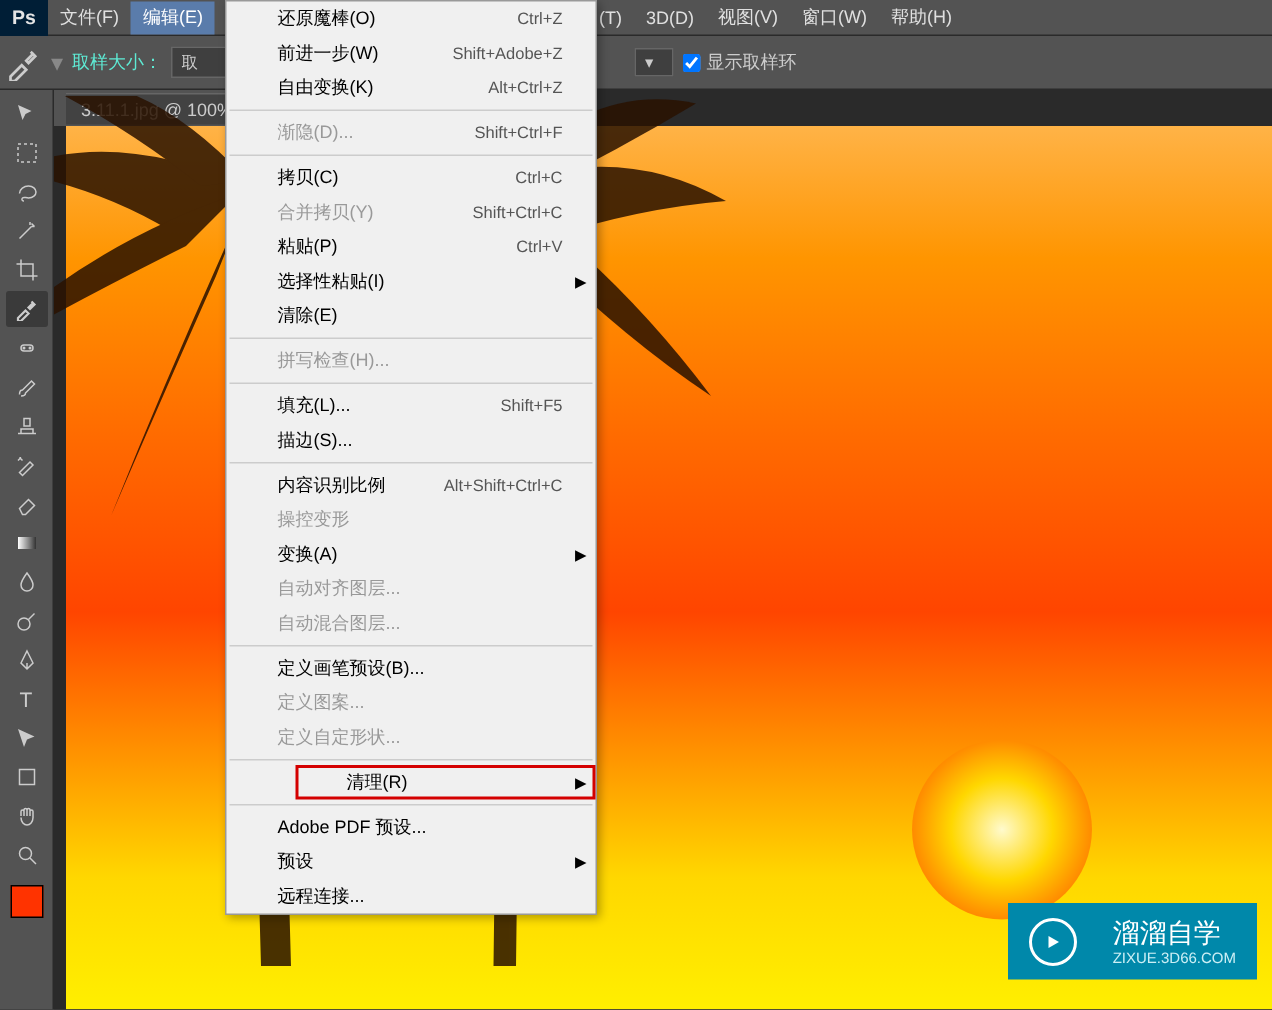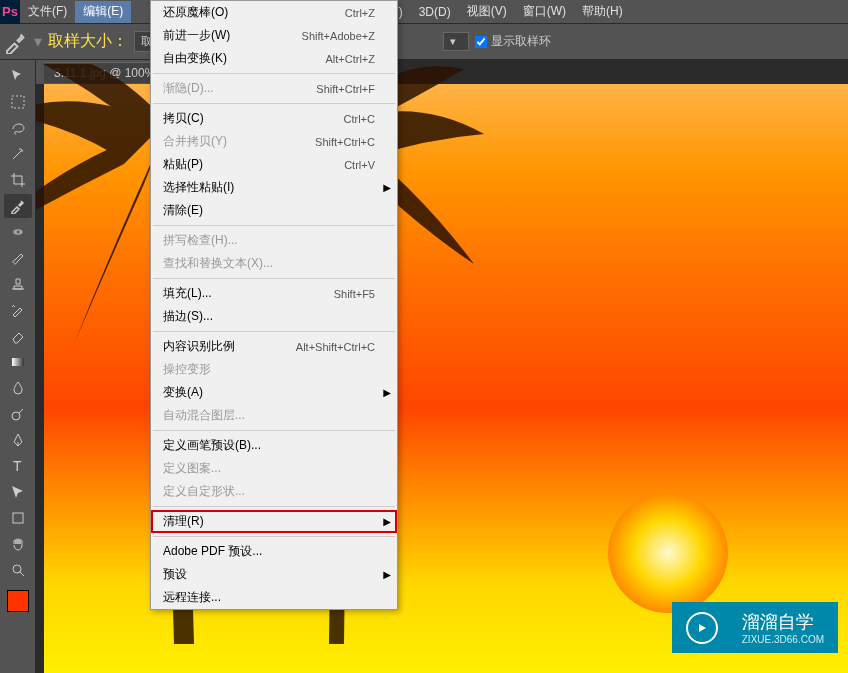--- a/index.html
+++ b/index.html
@@ -1,25 +1,25 @@
 <!DOCTYPE html>
 <html><head>
 <meta charset="utf-8">
 <style>
 * { margin: 0; padding: 0; box-sizing: border-box; font-family: "Microsoft YaHei", sans-serif; }
 body { background: #535353; width: 848px; height: 673px; overflow: hidden; position: relative; }
 
 .menubar { background: #535353; height: 24px; display: flex; align-items: center; border-bottom: 1px solid #2a2a2a; }
-.ps-logo { width: 20px; height: 24px; background: #001e36; color: #ec4899; font-weight: bold; font-size: 13px; display: flex; align-items: center; justify-content: center; }
+.ps-logo { width: 32px; height: 24px; background: #001e36; color: #e5e5e5; font-weight: bold; font-size: 13px; display: flex; align-items: center; justify-content: center; }
 .menu-item { color: #e0e0e0; font-size: 12px; padding: 0 8px; height: 22px; display: flex; align-items: center; cursor: pointer; }
 .menu-item.active { background: #5a7cab; color: #fff; }
 
 .optionsbar { background: #535353; height: 36px; border-bottom: 1px solid #2a2a2a; display: flex; align-items: center; padding: 0 4px; gap: 6px; }
 .opt-icon { width: 24px; height: 24px; display: flex; align-items: center; justify-content: center; color: #ccc; }
-.opt-label { color: #fde047; font-size: 16px; }
+.opt-label { color: #5eead4; font-size: 12px; }
 .opt-dropdown { background: #3f3f3f; border: 1px solid #666; color: #ccc; font-size: 11px; padding: 2px 18px 2px 6px; position: relative; }
 .opt-checkbox { display: flex; align-items: center; gap: 4px; color: #ccc; font-size: 12px; }
 .opt-checkbox input { width: 12px; height: 12px; }
 
 .tab-bar { background: #535353; height: 24px; display: flex; align-items: center; padding-left: 44px; }
 .tab { background: #424242; color: #ccc; font-size: 12px; padding: 3px 10px; border-top: 1px solid #666; }
 
 .main { position: absolute; top: 60px; left: 0; right: 0; bottom: 0; display: flex; }
 .toolbox { width: 36px; background: #535353; border-right: 1px solid #2a2a2a; display: flex; flex-direction: column; align-items: center; padding-top: 4px; gap: 2px; }
 .tool { width: 28px; height: 24px; display: flex; align-items: center; justify-content: center; color: #ccc; cursor: pointer; border-radius: 2px; }
@@ -29,23 +29,23 @@
 
 .canvas-area { flex: 1; background: #2a2a2a; position: relative; overflow: hidden; }
 .canvas-image { position: absolute; top: 24px; left: 8px; right: 0; bottom: 0; background: linear-gradient(to bottom, #ffb347 0%, #ff9500 15%, #ff6b00 35%, #ff4500 55%, #ffd700 85%, #ffef00 100%); }
 .sun { position: absolute; bottom: 60px; right: 120px; width: 120px; height: 120px; background: radial-gradient(circle, #fffacd 0%, #ffd700 40%, #ff8c00 70%, transparent 85%); border-radius: 50%; }
 .palm { position: absolute; top: -20px; left: -50px; width: 500px; height: 580px; }
 .watermark { position: absolute; bottom: 20px; right: 10px; background: #0088aa; color: #fff; padding: 8px 14px; display: flex; align-items: center; gap: 24px; font-size: 18px; }
 .watermark-sub { font-size: 10px; color: #cceff5; }
 .play-circle { width: 32px; height: 32px; border: 2px solid #fff; border-radius: 50%; display: flex; align-items: center; justify-content: center; }
 
 .dropdown-menu { position: absolute; top: 0; left: 150px; width: 248px; background: #f0f0f0; border: 1px solid #999; box-shadow: 2px 2px 6px rgba(0,0,0,0.3); z-index: 100; font-size: 12px; }
-.menu-row { display: flex; justify-content: space-between; align-items: center; padding: 3px 22px 3px 12px; color: #000; cursor: pointer; position: relative; }
+.menu-row { display: flex; justify-content: space-between; align-items: center; padding: 3px 22px 3px 34px; color: #000; cursor: pointer; position: relative; }
 .menu-row.disabled { color: #999; }
-.menu-row.highlight { outline: 2px solid #d40000; outline-offset: -2px; }
+.menu-row.highlight { outline: 2px solid #d40000; outline-offset: -2px; margin-left: 46px; }
 .menu-sep { height: 1px; background: #ccc; margin: 3px 2px; }
 .menu-shortcut { color: #555; font-size: 11px; }
 .submenu-arrow { position: absolute; right: 6px; font-size: 10px; }
 </style>
 </head>
 <body>
 
 <div class="menubar">
   <div class="ps-logo">Ps</div>
   <div class="menu-item">文件(F)</div>
@@ -264,42 +264,42 @@
       <span>选择性粘贴(I)</span>
       <span class="submenu-arrow">▶</span>
     </div>
     <div class="menu-row">
       <span>清除(E)</span>
     </div>
     <div class="menu-sep"></div>
     <div class="menu-row disabled">
       <span>拼写检查(H)...</span>
     </div>
-    <div class="menu-row disabled">
-      <span>查找和替换文本(X)...</span>
-    </div>
     <div class="menu-sep"></div>
     <div class="menu-row">
       <span>填充(L)...</span>
       <span class="menu-shortcut">Shift+F5</span>
     </div>
     <div class="menu-row">
       <span>描边(S)...</span>
     </div>
     <div class="menu-sep"></div>
     <div class="menu-row">
       <span>内容识别比例</span>
       <span class="menu-shortcut">Alt+Shift+Ctrl+C</span>
     </div>
     <div class="menu-row disabled">
       <span>操控变形</span>
     </div>
     <div class="menu-row">
       <span>变换(A)</span>
       <span class="submenu-arrow">▶</span>
+    </div>
+    <div class="menu-row disabled">
+      <span>自动对齐图层...</span>
     </div>
     <div class="menu-row disabled">
       <span>自动混合图层...</span>
     </div>
     <div class="menu-sep"></div>
     <div class="menu-row">
       <span>定义画笔预设(B)...</span>
     </div>
     <div class="menu-row disabled">
       <span>定义图案...</span>

